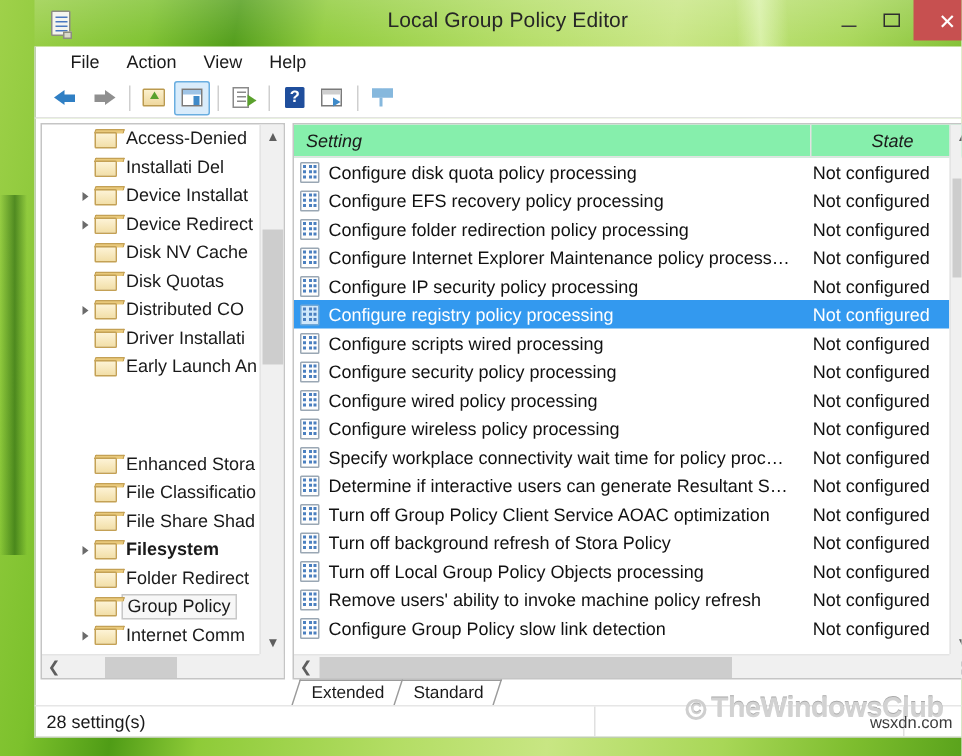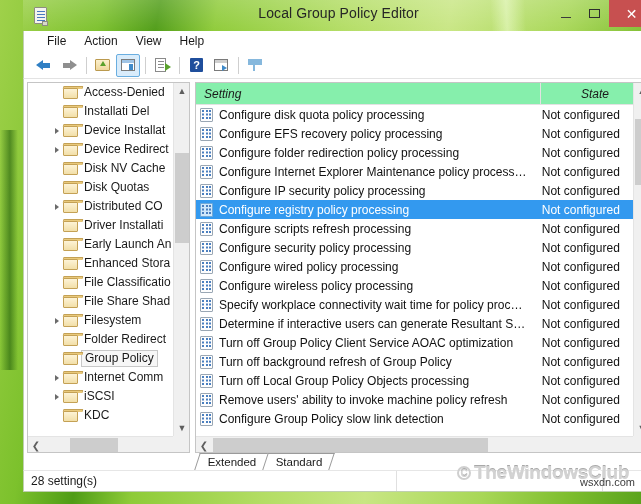--- a/index.html
+++ b/index.html
@@ -670,21 +670,21 @@
             <span class="label-box">Driver Installati</span>
           </div>
           <div class="tree-row" style="padding-left: 22px;">
             <div class="tw"></div>
             <div class="folder">
               <div class="tab"></div>
               <div class="body"></div>
             </div>
             <span class="label-box">Early Launch An</span>
           </div>
-          <div class="tree-row" style="padding-left: 22px;">
+          <div class="tree-row" style="padding-left: 22px; margin-top: 46px;">
             <div class="tw"></div>
             <div class="folder">
               <div class="tab"></div>
               <div class="body"></div>
             </div>
             <span class="label-box">Enhanced Stora</span>
           </div>
           <div class="tree-row" style="padding-left: 22px;">
             <div class="tw"></div>
             <div class="folder">
@@ -694,21 +694,21 @@
             <span class="label-box">File Classificatio</span>
           </div>
           <div class="tree-row" style="padding-left: 22px;">
             <div class="tw"></div>
             <div class="folder">
               <div class="tab"></div>
               <div class="body"></div>
             </div>
             <span class="label-box">File Share Shad</span>
           </div>
-          <div class="tree-row" style="padding-left: 22px;">
+          <div class="tree-row" style="padding-left: 22px; font-weight: bold;">
             <div class="tw">
               <div class="arrow-collapsed"></div>
             </div>
             <div class="folder">
               <div class="tab"></div>
               <div class="body"></div>
             </div>
             <span class="label-box">Filesystem</span>
           </div>
           <div class="tree-row" style="padding-left: 22px;">
@@ -802,21 +802,21 @@
             <span class="setting-txt">Configure IP security policy processing</span>
             <span class="state-txt">Not configured</span>
           </div>
           <div class="lrow sel" style="background: rgb(51, 153, 239);">
             <div class="policy-icon"></div>
             <span class="setting-txt">Configure registry policy processing</span>
             <span class="state-txt">Not configured</span>
           </div>
           <div class="lrow">
             <div class="policy-icon"></div>
-            <span class="setting-txt">Configure scripts refresh processing</span>
+            <span class="setting-txt">Configure scripts wired processing</span>
             <span class="state-txt">Not configured</span>
           </div>
           <div class="lrow">
             <div class="policy-icon"></div>
             <span class="setting-txt">Configure security policy processing</span>
             <span class="state-txt">Not configured</span>
           </div>
           <div class="lrow">
             <div class="policy-icon"></div>
             <span class="setting-txt">Configure wired policy processing</span>
@@ -837,21 +837,21 @@
             <span class="setting-txt">Determine if interactive users can generate Resultant Set of ...</span>
             <span class="state-txt">Not configured</span>
           </div>
           <div class="lrow">
             <div class="policy-icon"></div>
             <span class="setting-txt">Turn off Group Policy Client Service AOAC optimization</span>
             <span class="state-txt">Not configured</span>
           </div>
           <div class="lrow">
             <div class="policy-icon"></div>
-            <span class="setting-txt">Turn off background refresh of Group Policy</span>
+            <span class="setting-txt">Turn off background refresh of Stora Policy</span>
             <span class="state-txt">Not configured</span>
           </div>
           <div class="lrow">
             <div class="policy-icon"></div>
             <span class="setting-txt">Turn off Local Group Policy Objects processing</span>
             <span class="state-txt">Not configured</span>
           </div>
           <div class="lrow">
             <div class="policy-icon"></div>
             <span class="setting-txt">Remove users' ability to invoke machine policy refresh</span>

